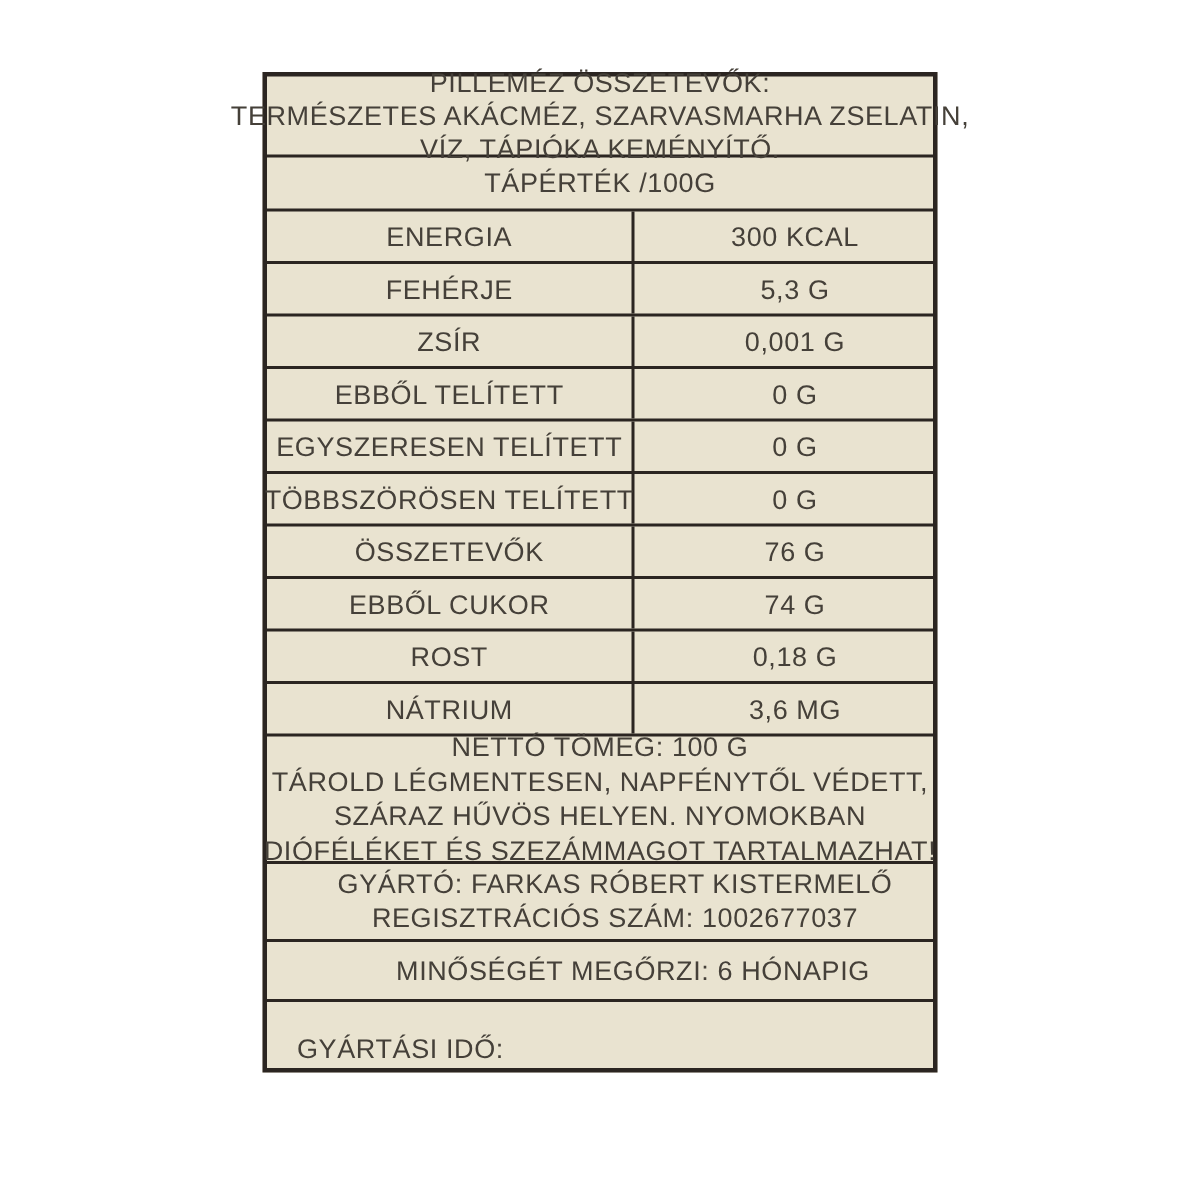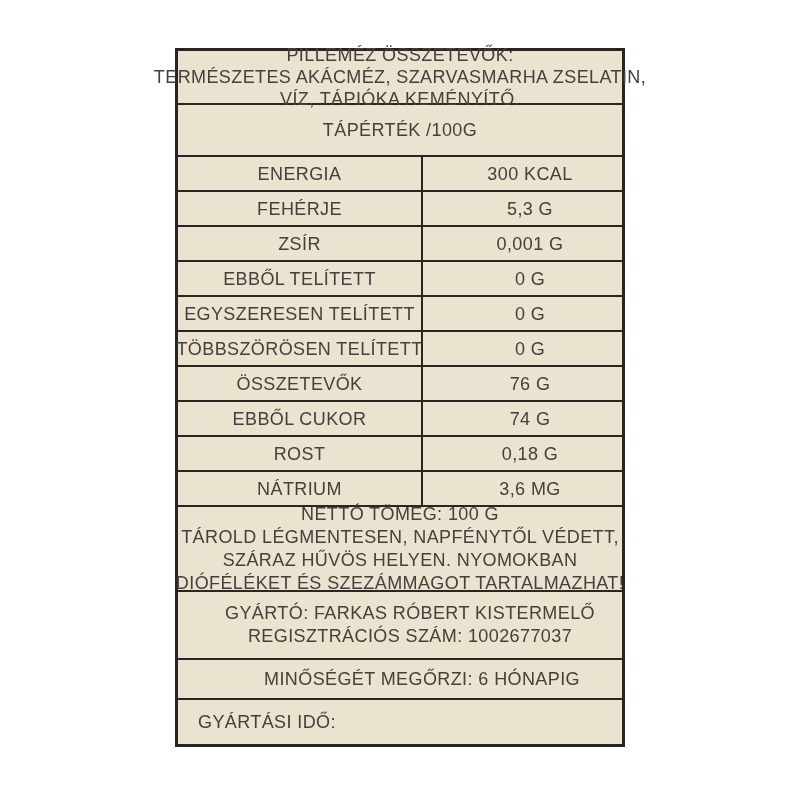--- a/index.html
+++ b/index.html
@@ -29,24 +29,24 @@
     display:flex;
     flex-direction:column;
     justify-content:center;
     align-items:center;
     text-align:center;
     letter-spacing:0.4px;
     font-size:18px;
     line-height:22px;
     padding:2px 4px;
   }
-  .section:last-child{border-bottom:none;}
+  .section:last-child{border-bottom:none;justify-content:flex-end;}
   .sec-ingredients{height:54px;}
   .sec-ingredients .line{white-space:nowrap;}
-  .sec-nutrition-header{height:52px;}
+  .sec-nutrition-header{height:36px;}
   .nutrition-rows{display:block;padding:0;border-bottom:none;}
   .nutrient-row{
     display:flex;
     height:35px;
     border-bottom:2px solid var(--border);
     font-size:18px;
     letter-spacing:0.4px;
   }
   .nutrient-name{
     width:245px;
@@ -55,21 +55,21 @@
     white-space:nowrap;
   }
   .nutrient-value{
     flex:1;
     display:flex;align-items:center;justify-content:center;
     white-space:nowrap;
     margin-left:15px;
   }
   .sec-storage{height:85px;line-height:23px;}
   .sec-storage .line{white-space:nowrap;}
-  .sec-producer{height:68px;line-height:23px;padding-left:24px;}
+  .sec-producer{height:52px;line-height:23px;padding-left:24px;}
   .sec-producer .line{white-space:nowrap;}
   .sec-shelf-life{height:40px;padding-left:48px;}
   .sec-production-date{
     height:44px;
     align-items:flex-start;
     text-align:left;
     padding-left:20px;
   }
 </style>
 </head>

